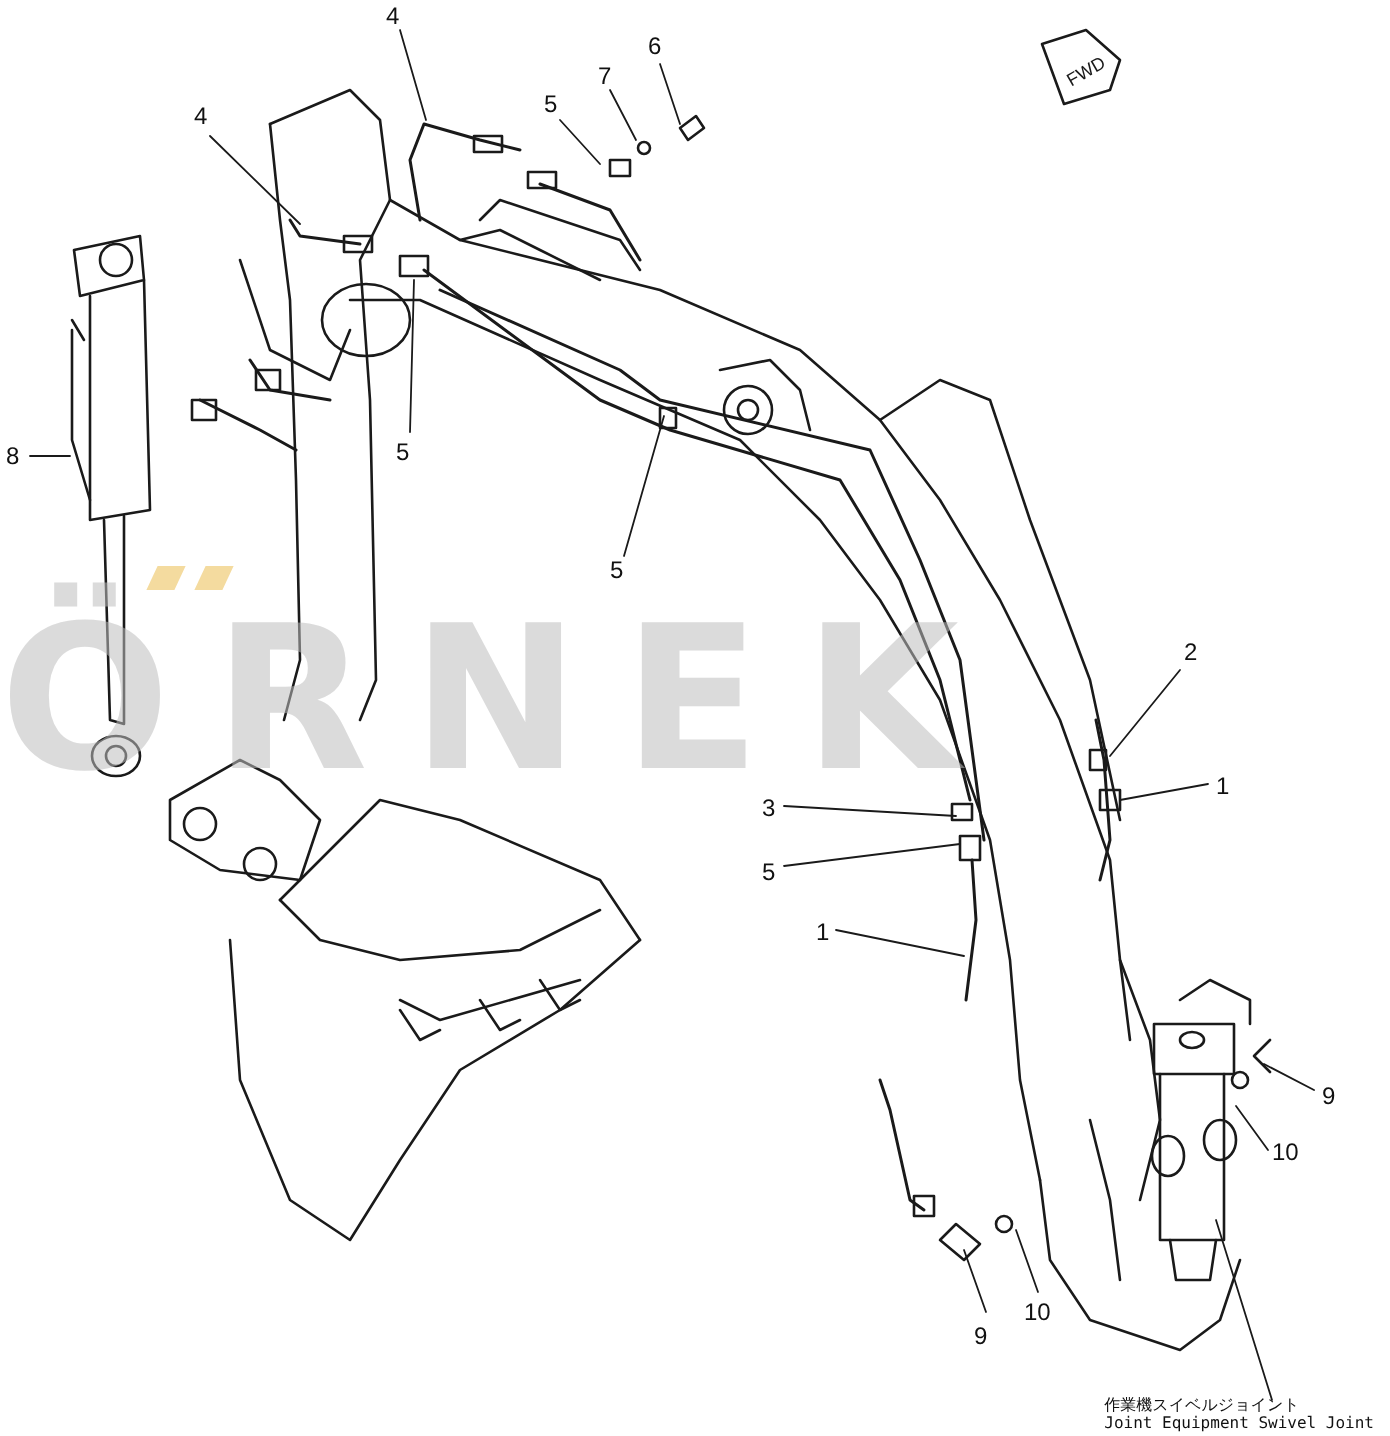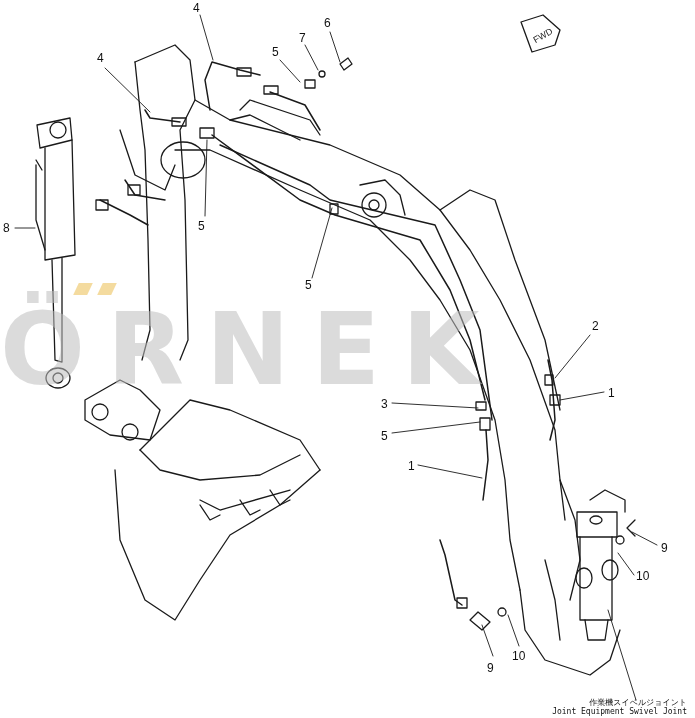--- a/index.html
+++ b/index.html
@@ -2,21 +2,21 @@
 <html><head>
 <meta charset="utf-8">
 <style>
   html, body { margin:0; padding:0; background:#ffffff; }
   body { width:695px; height:718px; position:relative; overflow:hidden; font-family:"Liberation Sans", sans-serif; }
   #canvas { position:absolute; left:0; top:0; width:695px; height:718px; }
   .callout { position:absolute; font-family:"Liberation Sans", sans-serif; font-size:12px; color:#111; line-height:1; }
   .watermark { position:absolute; left:0; top:300px; width:640px; text-align:left; font-family:"DejaVu Sans", sans-serif; font-weight:bold; font-size:100px; letter-spacing:22px; color:rgba(190,190,190,0.55); line-height:1; pointer-events:none; }
   .watermark-url { position:absolute; left:30px; top:398px; width:660px; text-align:center; font-family:"DejaVu Sans", sans-serif; font-weight:bold; font-size:22px; letter-spacing:5px; color:rgba(175,175,175,0.7); line-height:1; pointer-events:none; }
   .umlaut { position:absolute; top:283px; width:14px; height:12px; background:rgba(235,190,80,0.55); transform:skewX(-25deg); }
-  .caption { position:absolute; right:8px; bottom:2px; text-align:right; font-family:"DejaVu Sans Mono", monospace; font-size:8px; color:#111; line-height:1.15; }
+  .caption { position:absolute; right:8px; bottom:2px; text-align:left; font-family:"DejaVu Sans Mono", monospace; font-size:8px; color:#111; line-height:1.15; }
 </style>
 </head>
 <body>
 
 <div id="canvas">
   <svg width="695" height="718" viewBox="0 0 695 718" xmlns="http://www.w3.org/2000/svg">
     <g fill="none" stroke="#1a1a1a" stroke-width="1.3" stroke-linejoin="round" stroke-linecap="round">
 
       <g>
         <path d="M135,62 L175,45 L190,60 L195,100 L180,130 L185,200 L188,340 L180,360"></path>

